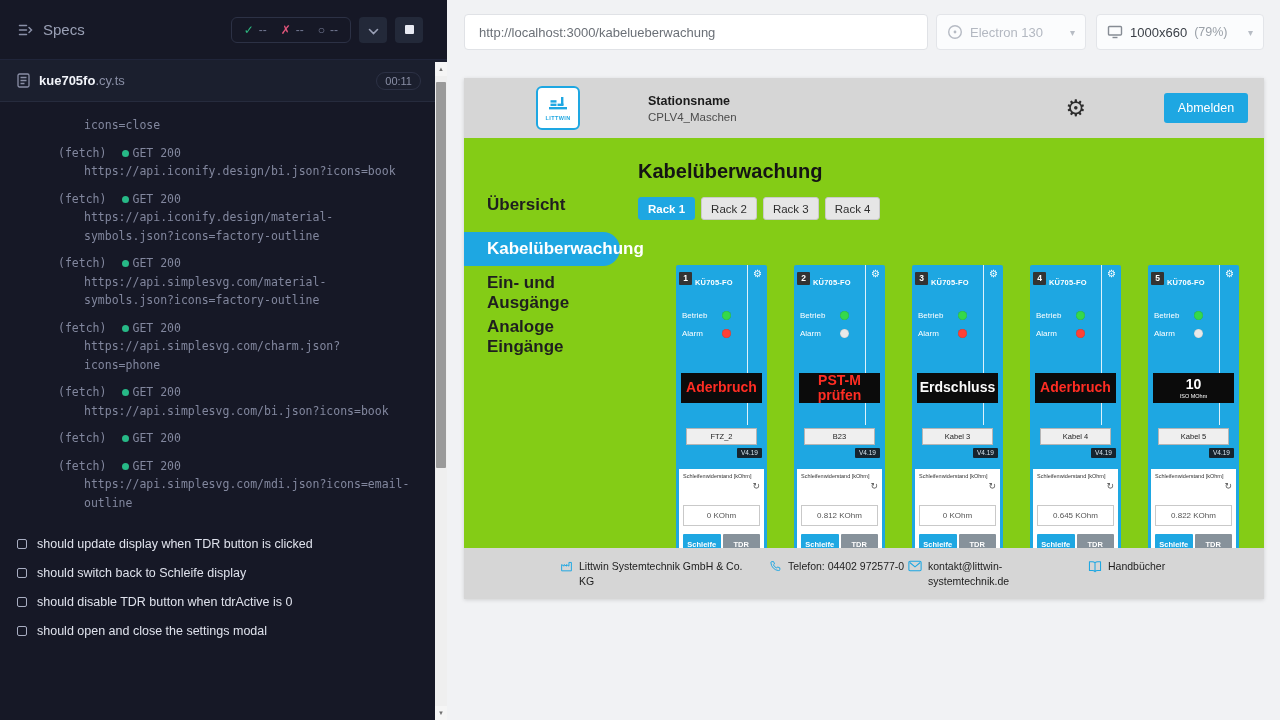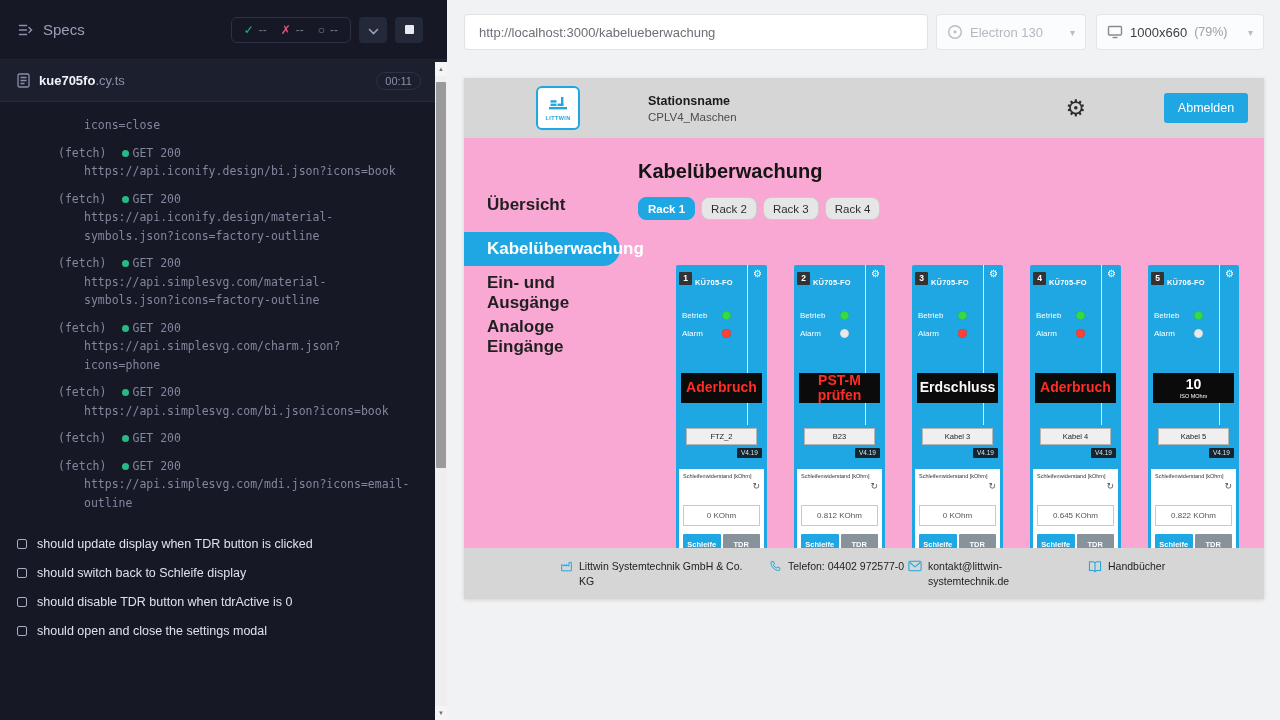--- a/index.html
+++ b/index.html
@@ -49,39 +49,39 @@
   .browser-select{width:150px;margin-left:8px;}
   .viewport-select{width:168px;margin-left:10px;}
   .sel-label{font-size:13px;color:#3c4148;white-space:nowrap;}
   .browser-select .sel-label{color:#b3b8c1;}
   .sel-zoom{font-size:12.5px;color:#9aa0a8;}
   .caret{margin-left:auto;color:#b7bcc4;font-size:10px;}
   .sel-ico{display:flex;}
 
   
   :root{--blue:#1ea7e2;}
-  .aut{position:absolute;left:17px;top:78px;width:800px;height:521px;background:#f9a8d4;box-shadow:0 1px 4px rgba(0,0,0,.14);overflow:hidden;}
+  .aut{position:absolute;left:17px;top:78px;width:800px;height:521px;background:#84cc16;box-shadow:0 1px 4px rgba(0,0,0,.14);overflow:hidden;}
   .app-header{height:60px;background:#d6d6d6;display:flex;align-items:center;}
   .logo{margin-left:72px;width:44px;height:44px;background:#fff;border:2px solid var(--blue);border-radius:6px;display:flex;flex-direction:column;align-items:center;justify-content:center;gap:1px;flex:none;}
   .logo-text{font-size:5.5px;font-weight:bold;color:var(--blue);letter-spacing:.4px;}
   .station{margin-left:68px;}
   .station-label{font-size:12.5px;font-weight:bold;color:#1b1b1b;}
   .station-value{font-size:11.5px;color:#4c4c4c;margin-top:3px;}
   .app-gear{margin-left:auto;font-size:23px;color:#2e2e2e;margin-right:78px;cursor:pointer;line-height:1;}
   .logout-btn{margin-right:16px;width:84px;height:30px;background:var(--blue);color:#fff;font-size:12.5px;border:none;border-radius:3px;font-family:inherit;cursor:pointer;}
 
   .app-body{display:flex;height:461px;}
   .app-nav{width:156px;padding-top:50px;flex:none;}
   .nav-item{height:34px;display:flex;align-items:center;padding-left:23px;margin-bottom:10px;font-size:17px;font-weight:bold;color:#1f1f1f;cursor:pointer;}
   .nav-item.active{background:var(--blue);color:#fff;border-radius:0 17px 17px 0;}
 
   .app-main{flex:1;padding:22px 0 0 18px;}
   .page-title{font-size:20px;font-weight:bold;color:#141414;margin:0 0 14px;}
   .tabs{display:flex;gap:6px;}
-  .tab{height:23px;padding:0 9px;display:flex;align-items:center;font-size:11.5px;background:#e6e6e6;border:1px solid #cacaca;color:#2e2e2e;cursor:pointer;border-radius:8px;}
+  .tab{height:23px;padding:0 9px;display:flex;align-items:center;font-size:11.5px;background:#e6e6e6;border:1px solid #cacaca;color:#2e2e2e;cursor:pointer;border-radius:3px;}
   .tab.active{background:var(--blue);border-color:var(--blue);color:#fff;font-weight:bold;}
 
   .cards{display:flex;gap:27px;margin:45px 0 0 38px;}
   .card{position:relative;width:91px;height:300px;background:var(--blue);flex:none;border-radius:2px;}
   .c-col{position:absolute;top:0;right:0;width:20px;height:160px;border-left:1px solid rgba(255,255,255,.85);display:flex;justify-content:center;}
   .c-gear{font-size:10px;color:#fff;margin-top:4px;cursor:pointer;line-height:1;}
   .c-top{display:flex;align-items:center;height:23px;padding:3px 2px 0 3px;position:relative;z-index:1;}
   .c-num{width:13px;height:13px;background:#333;color:#fff;font-size:8.5px;font-weight:bold;display:flex;align-items:center;justify-content:center;border-radius:1px;flex:none;}
   .c-model{color:#fff;font-size:7.5px;font-weight:bold;margin-left:3px;letter-spacing:.2px;white-space:nowrap;margin-top:8px;}
   .c-leds{margin-top:18px;padding:0 36px 0 6px;}

